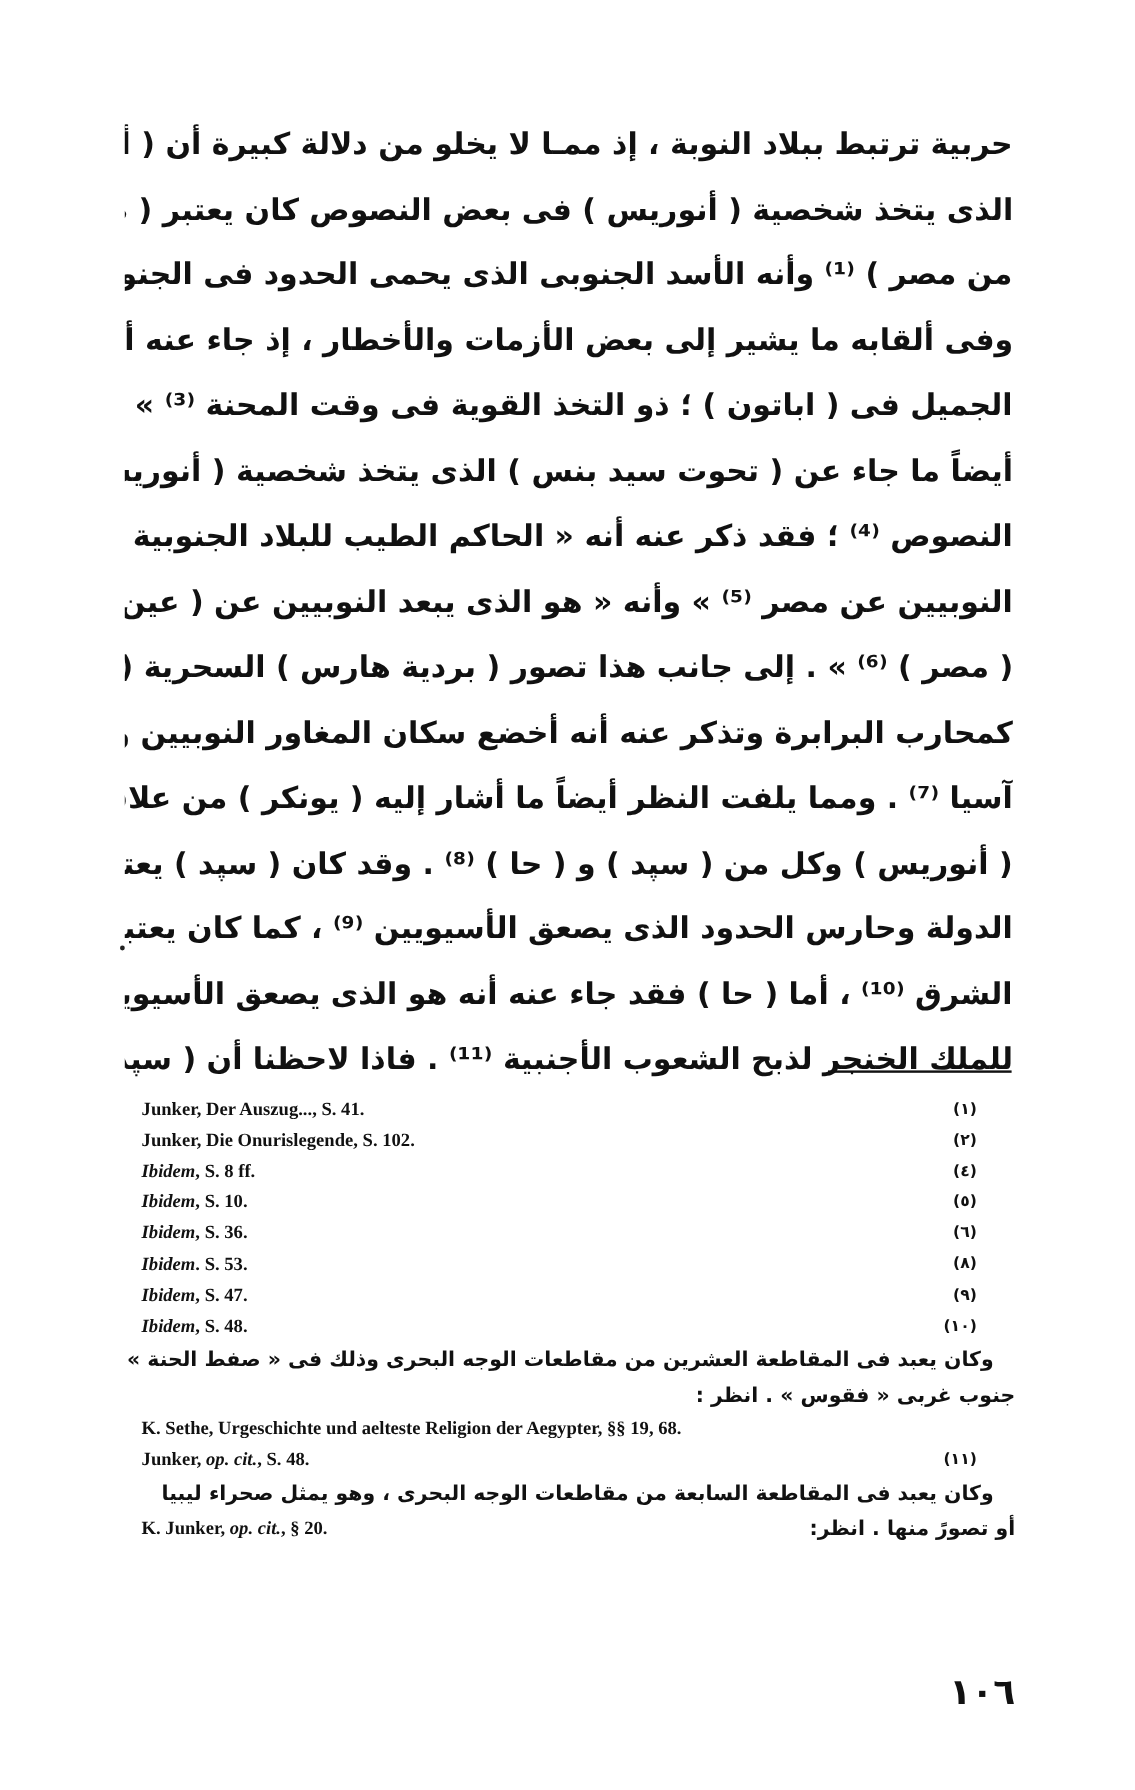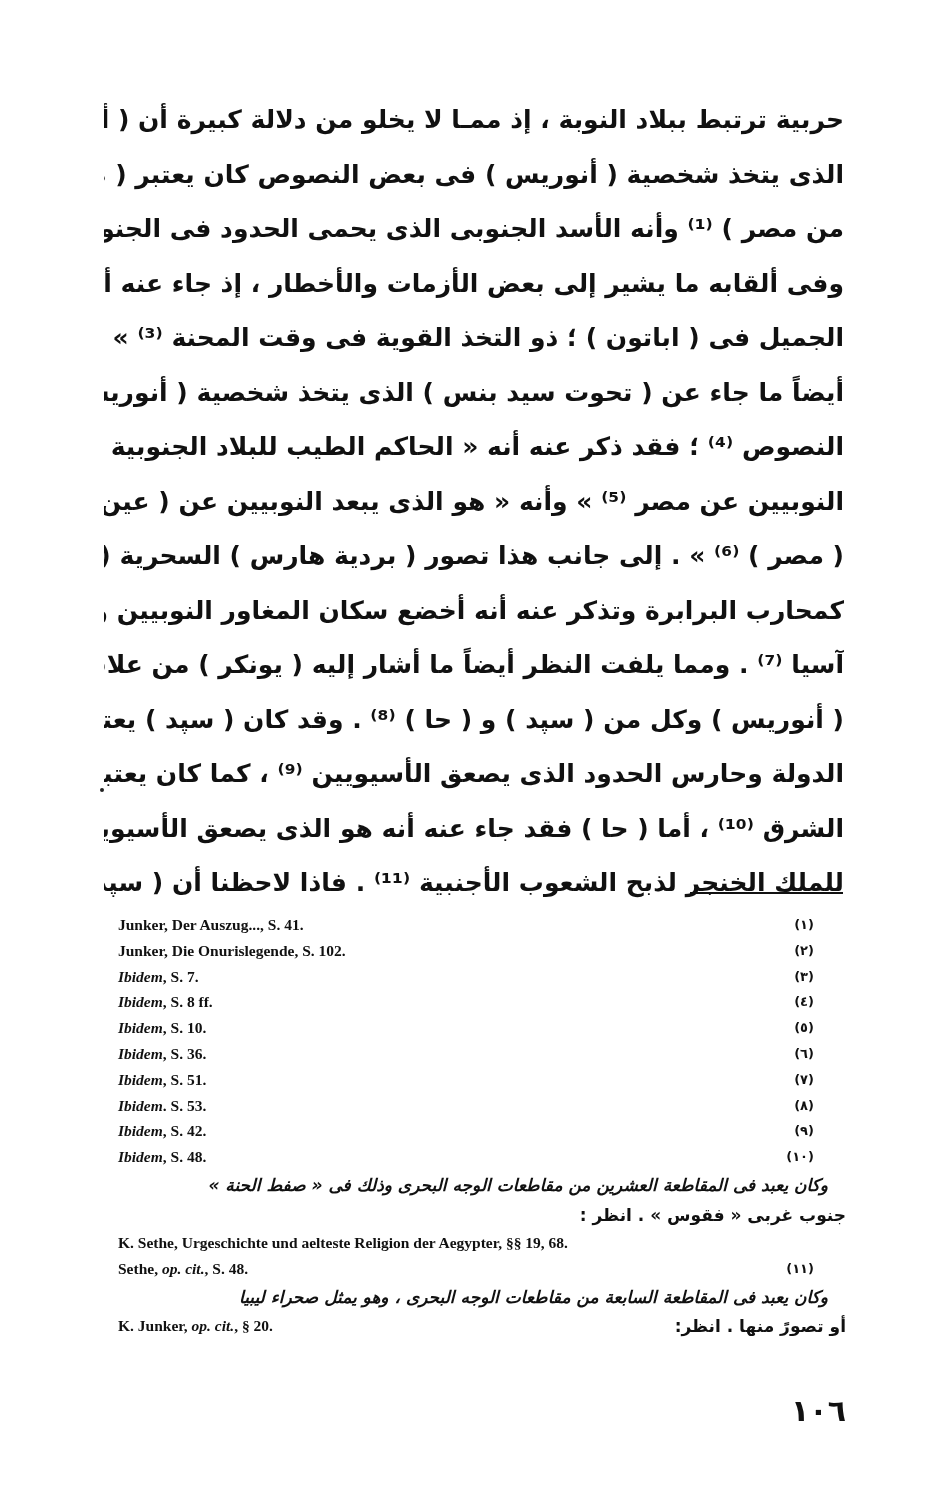--- a/index.html
+++ b/index.html
@@ -90,21 +90,20 @@
       font-family: "DejaVu Sans", sans-serif;
       font-weight: bold;
       font-size: 17px;
       height: 30px;
       line-height: 30px;
       white-space: nowrap;
       padding-right: 0;
     }
     .fn-arabic.indent {
       padding-right: 18px;
-      font-style: italic;
     }
     .fn-split {
       position: relative;
       height: 28px;
       line-height: 28px;
     }
     .fn-split .ar {
       position: absolute;
       right: 0;
       top: 0;
@@ -172,60 +171,52 @@
 
     <div class="fn-row">
       <span class="fn-text">Junker, Der Auszug..., S. 41.</span>
       <span class="fn-num">(١)</span>
     </div>
     <div class="fn-row">
       <span class="fn-text">Junker, Die Onurislegende, S. 102.</span>
       <span class="fn-num">(٢)</span>
     </div>
     <div class="fn-row">
-      <span class="fn-text"><i>Ibidem</i><span>, S. 7.</span></span>
-      <span class="fn-num">(٣)</span>
-    </div>
-    <div class="fn-row">
       <span class="fn-text"><i>Ibidem</i><span>, S. 8 ff.</span></span>
       <span class="fn-num">(٤)</span>
     </div>
     <div class="fn-row">
       <span class="fn-text"><i>Ibidem</i><span>, S. 10.</span></span>
       <span class="fn-num">(٥)</span>
     </div>
     <div class="fn-row">
       <span class="fn-text"><i>Ibidem</i><span>, S. 36.</span></span>
       <span class="fn-num">(٦)</span>
     </div>
     <div class="fn-row">
-      <span class="fn-text"><i>Ibidem</i><span>, S. 51.</span></span>
-      <span class="fn-num">(٧)</span>
-    </div>
-    <div class="fn-row">
       <span class="fn-text"><i>Ibidem</i><span>. S. 53.</span></span>
       <span class="fn-num">(٨)</span>
     </div>
     <div class="fn-row">
-      <span class="fn-text"><i>Ibidem</i><span>, S. 42.</span></span>
+      <span class="fn-text"><i>Ibidem</i><span>, S. 47.</span></span>
       <span class="fn-num">(٩)</span>
     </div>
     <div class="fn-row">
       <span class="fn-text"><i>Ibidem</i><span>, S. 48.</span></span>
       <span class="fn-num">(١٠)</span>
     </div>
 
     <div class="fn-arabic indent">وكان يعبد فى المقاطعة العشرين من مقاطعات الوجه البحرى وذلك فى « صفط الحنة »</div>
     <div class="fn-arabic">جنوب غربى « فقوس » . انظر :</div>
     <div class="fn-row">
       <span class="fn-text">K. Sethe, Urgeschichte und aelteste Religion der Aegypter, §§ 19, 68.</span>
     </div>
 
     <div class="fn-row">
-      <span class="fn-text"><span>Sethe, </span><i>op. cit.</i><span>, S. 48.</span></span>
+      <span class="fn-text"><span>Junker, </span><i>op. cit.</i><span>, S. 48.</span></span>
       <span class="fn-num">(١١)</span>
     </div>
     <div class="fn-arabic indent">وكان يعبد فى المقاطعة السابعة من مقاطعات الوجه البحرى ، وهو يمثل صحراء ليبيا</div>
     <div class="fn-split">
       <span class="ar">أو تصورً منها . انظر:</span>
       <span class="lat"><span>K. Junker, </span><i>op. cit.</i><span>, § 20.</span></span>
     </div>
   </div>
 
   <div class="page-number">١٠٦</div>

